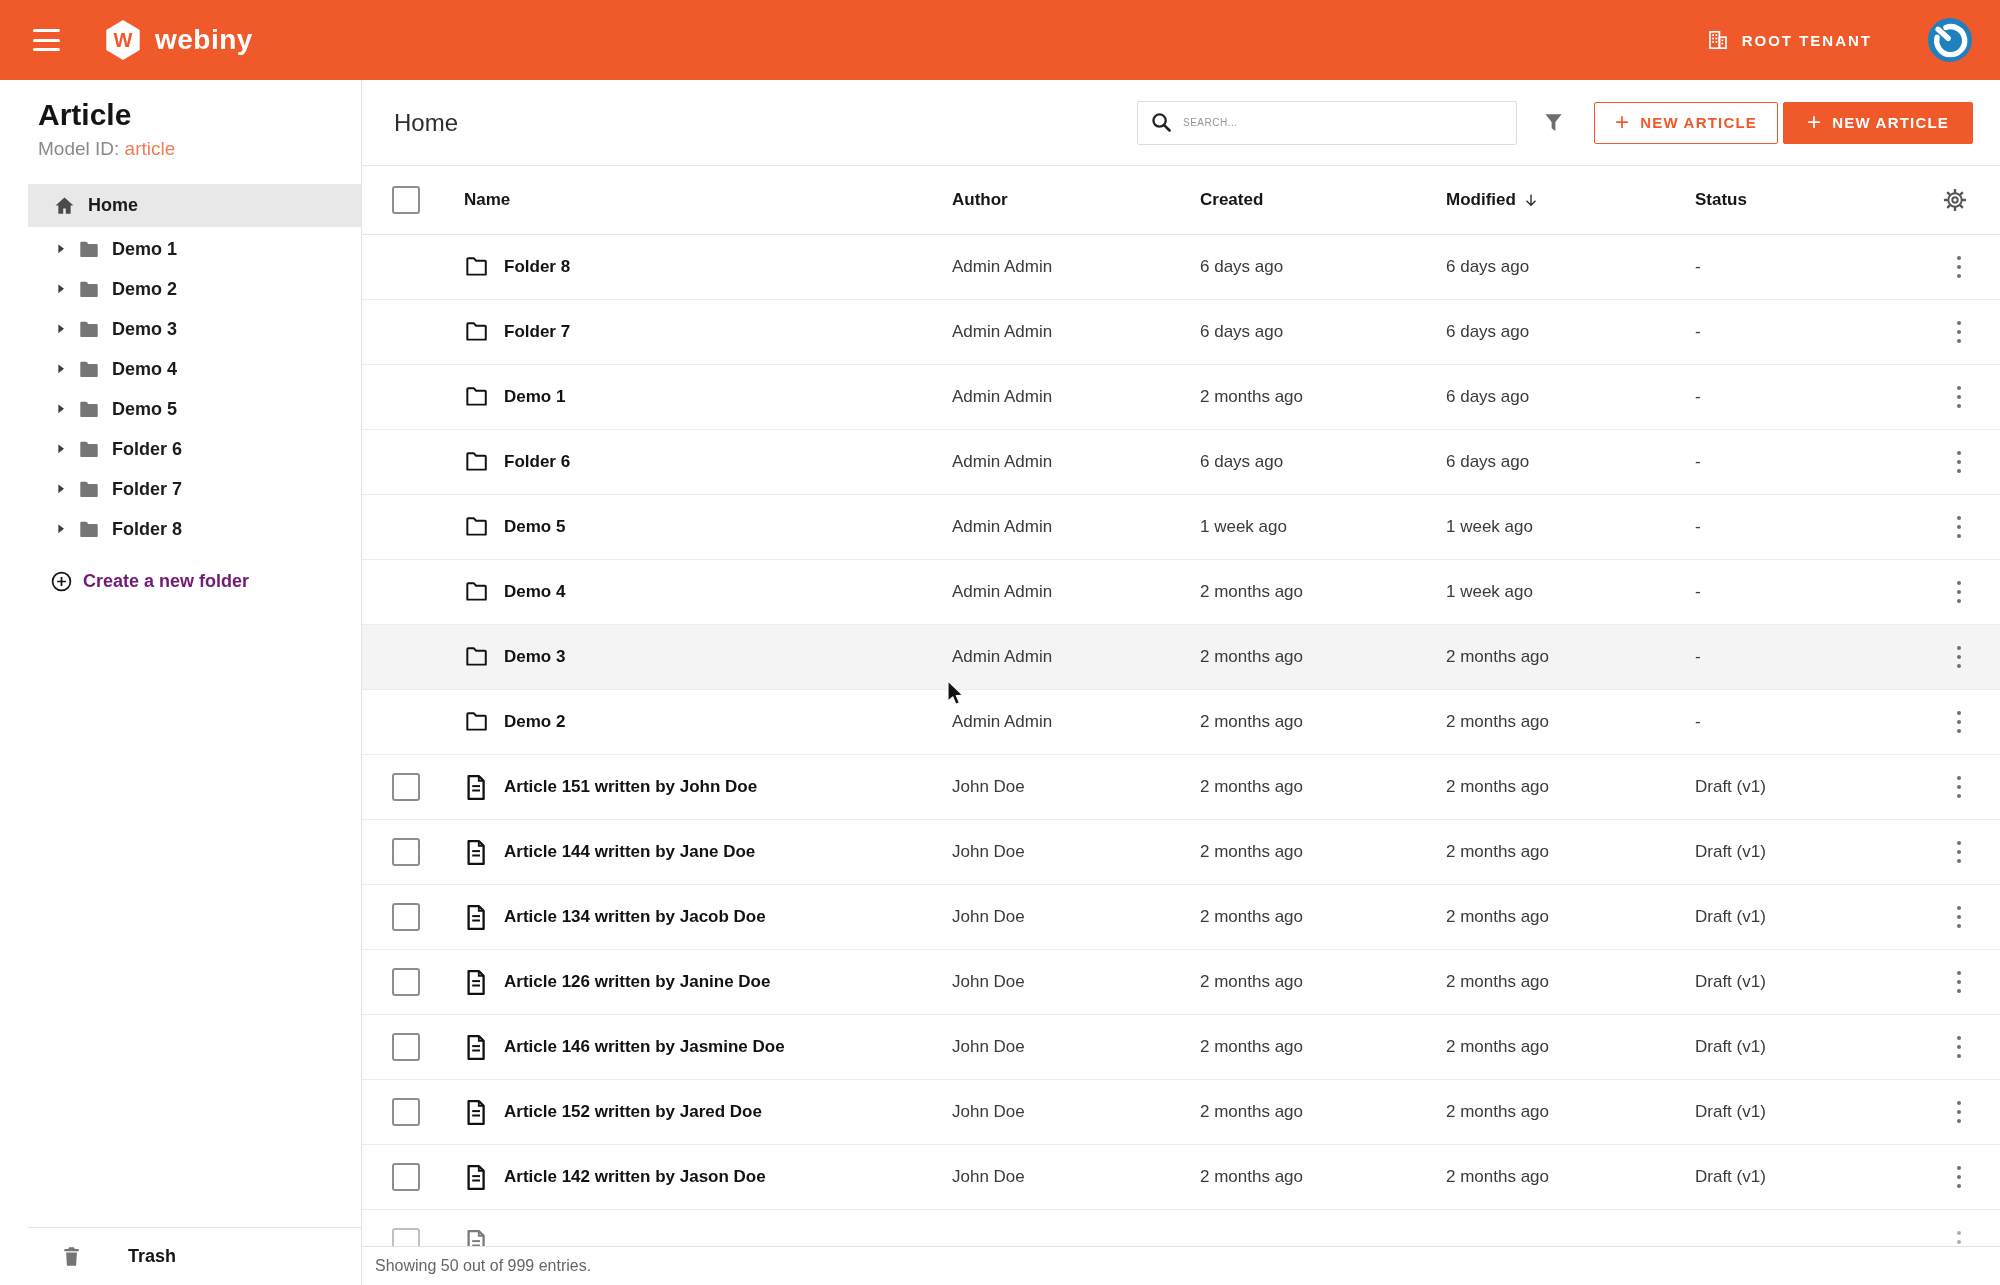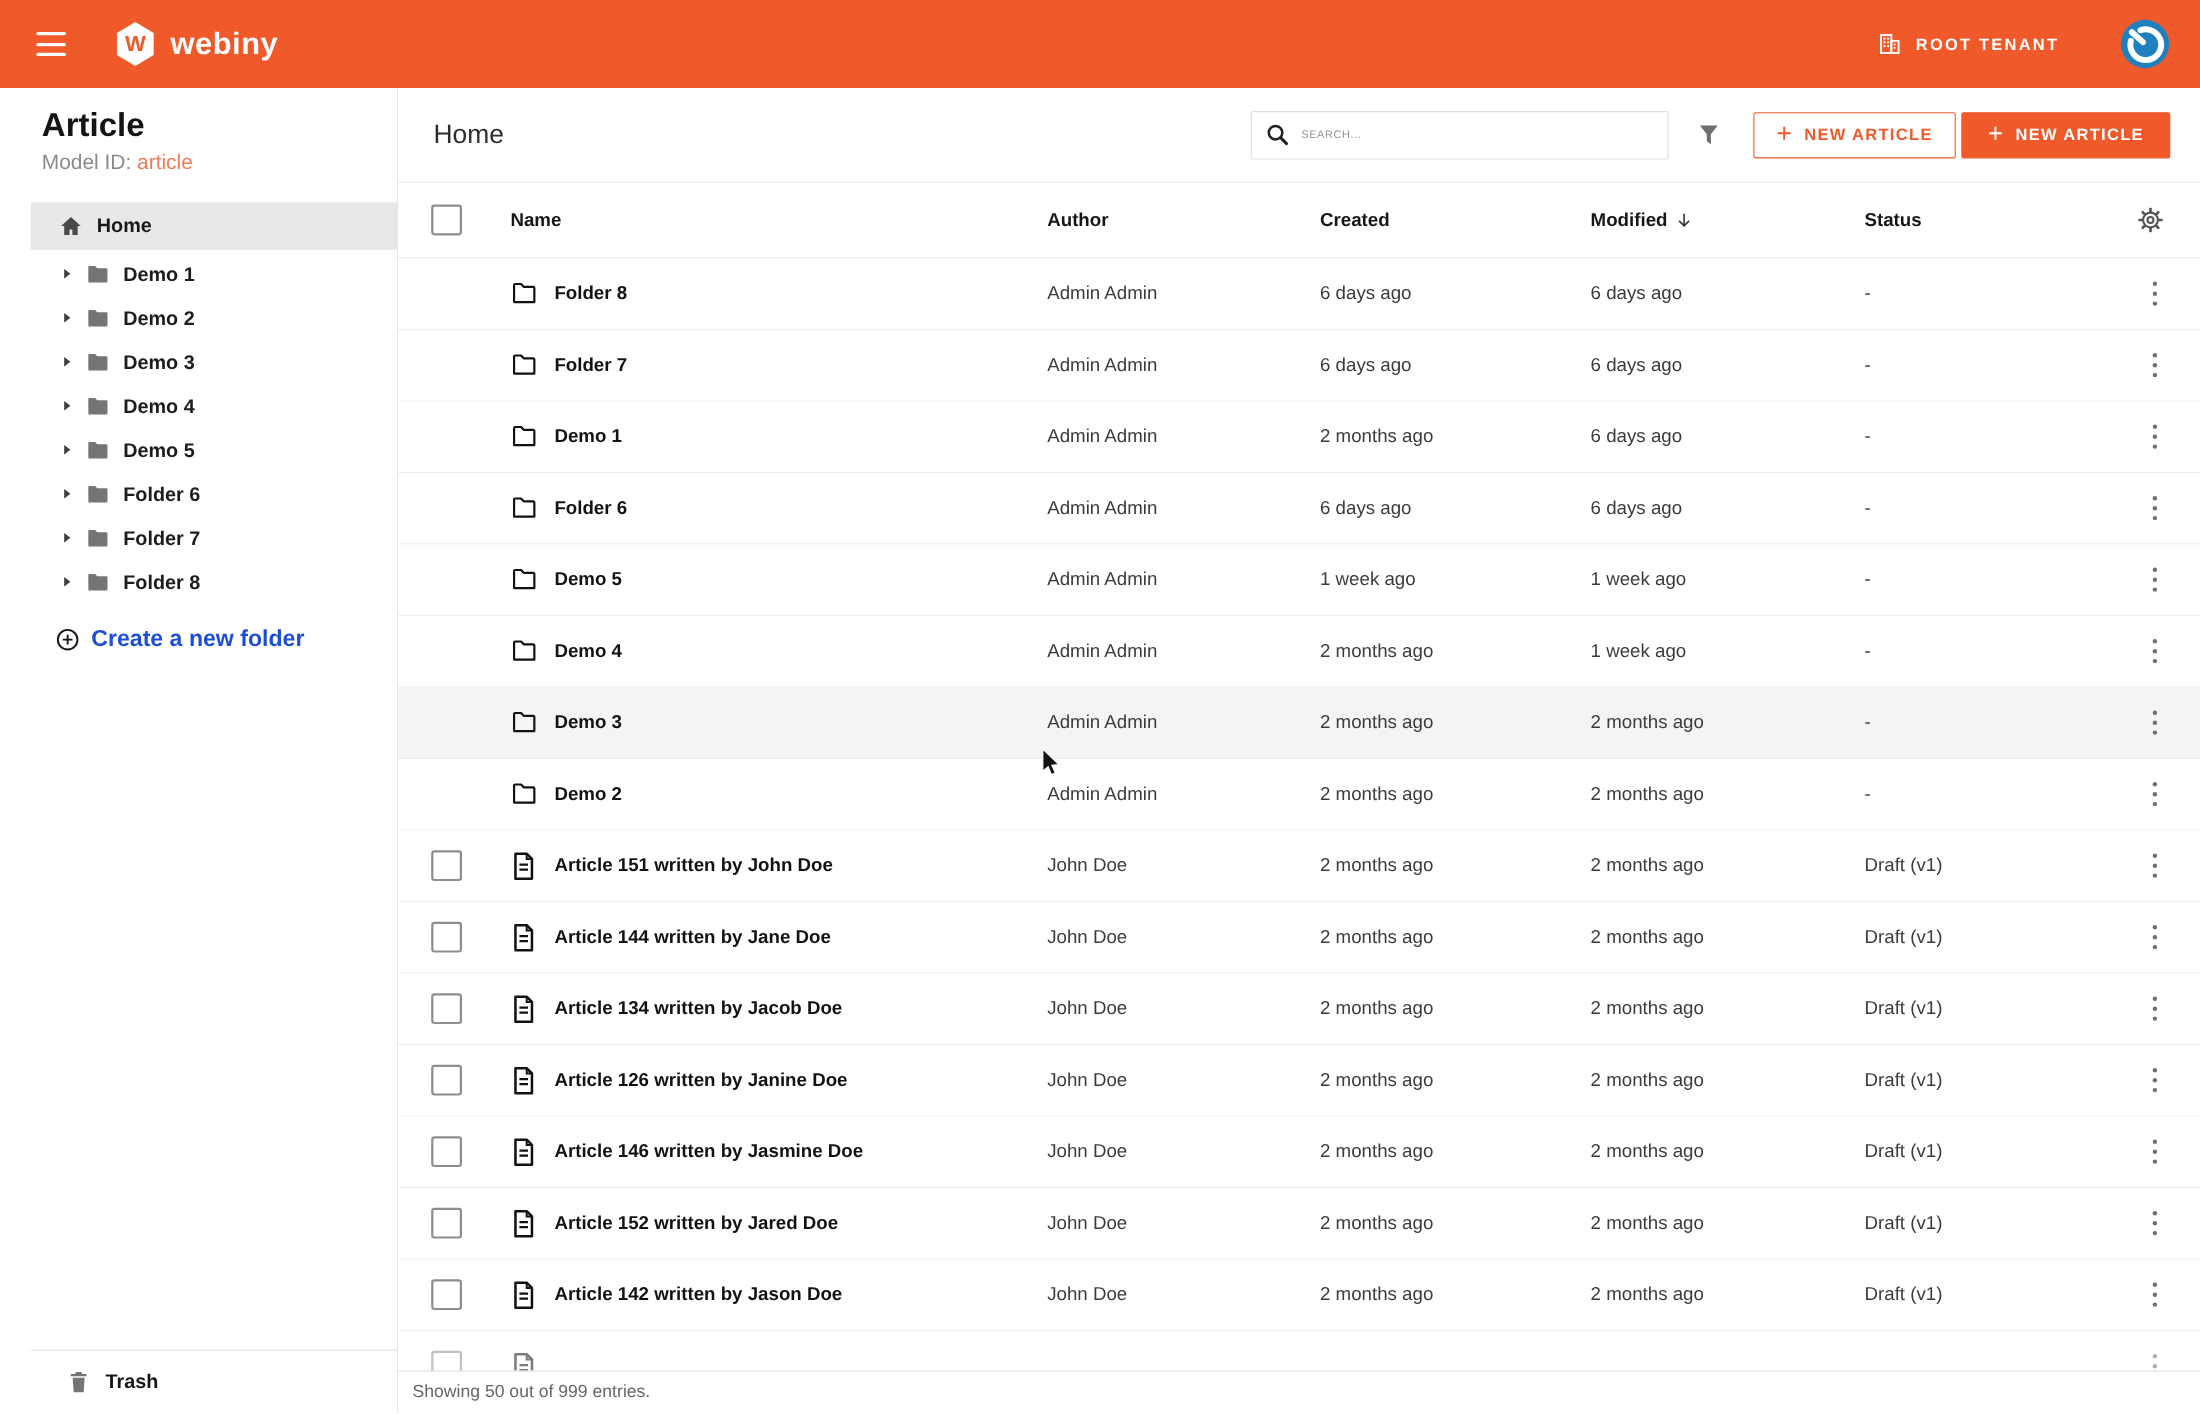--- a/index.html
+++ b/index.html
@@ -43,24 +43,24 @@
   .sb-home{margin-top:24px;height:43px;background:#E8E8E8;display:flex;align-items:center;
     padding-left:25px;cursor:pointer;}
   .sb-home .label{font-size:18px;font-weight:700;margin-left:12px;}
   .tree{margin-top:2px;}
   .tree-item{height:40px;display:flex;align-items:center;padding-left:24px;cursor:pointer;}
   .tree-item .chev{width:18px;height:18px;margin-right:8px;}
   .tree-item .fico{width:22px;height:22px;margin-right:12px;}
   .tlabel{font-size:18px;font-weight:600;color:#1c1c1c;}
   .create-folder{margin-top:14px;height:36px;display:flex;align-items:center;padding-left:22px;
     background:none;border:none;cursor:pointer;}
-  .create-folder .label{font-size:21px;font-weight:700;margin-left:10px;color:#1d4ed8;}
+  .create-folder .label{font-size:18px;font-weight:700;margin-left:10px;color:#701a75;}
   .sb-spacer{flex:1;}
   .sb-footer{border-top:1px solid #E3E3E3;height:58px;display:flex;align-items:center;padding-left:33px;}
-  .trash-btn{display:flex;align-items:center;background:none;border:none;cursor:pointer;}
+  .trash-btn{display:flex;align-items:center;background:none;border:none;cursor:pointer;gap:32px;}
   .trash-btn .label{font-size:18px;font-weight:600;margin-left:14px;color:#161616;}
 
   
   .c-header{height:86px;border-bottom:1px solid #E6E6E6;display:flex;align-items:center;
     padding:0 28px 0 32px;}
   .c-title{font-size:24px;font-weight:400;color:#2d2d2d;}
   .c-controls{margin-left:auto;display:flex;align-items:center;}
   .searchbox{width:380px;height:44px;border:1px solid #DDDDDD;border-radius:2px;background:#fff;
     display:flex;align-items:center;padding:0 10px 0 12px;}
   .searchbox input{border:none;outline:none;flex:1;font-size:10px;letter-spacing:.5px;margin-left:10px;

